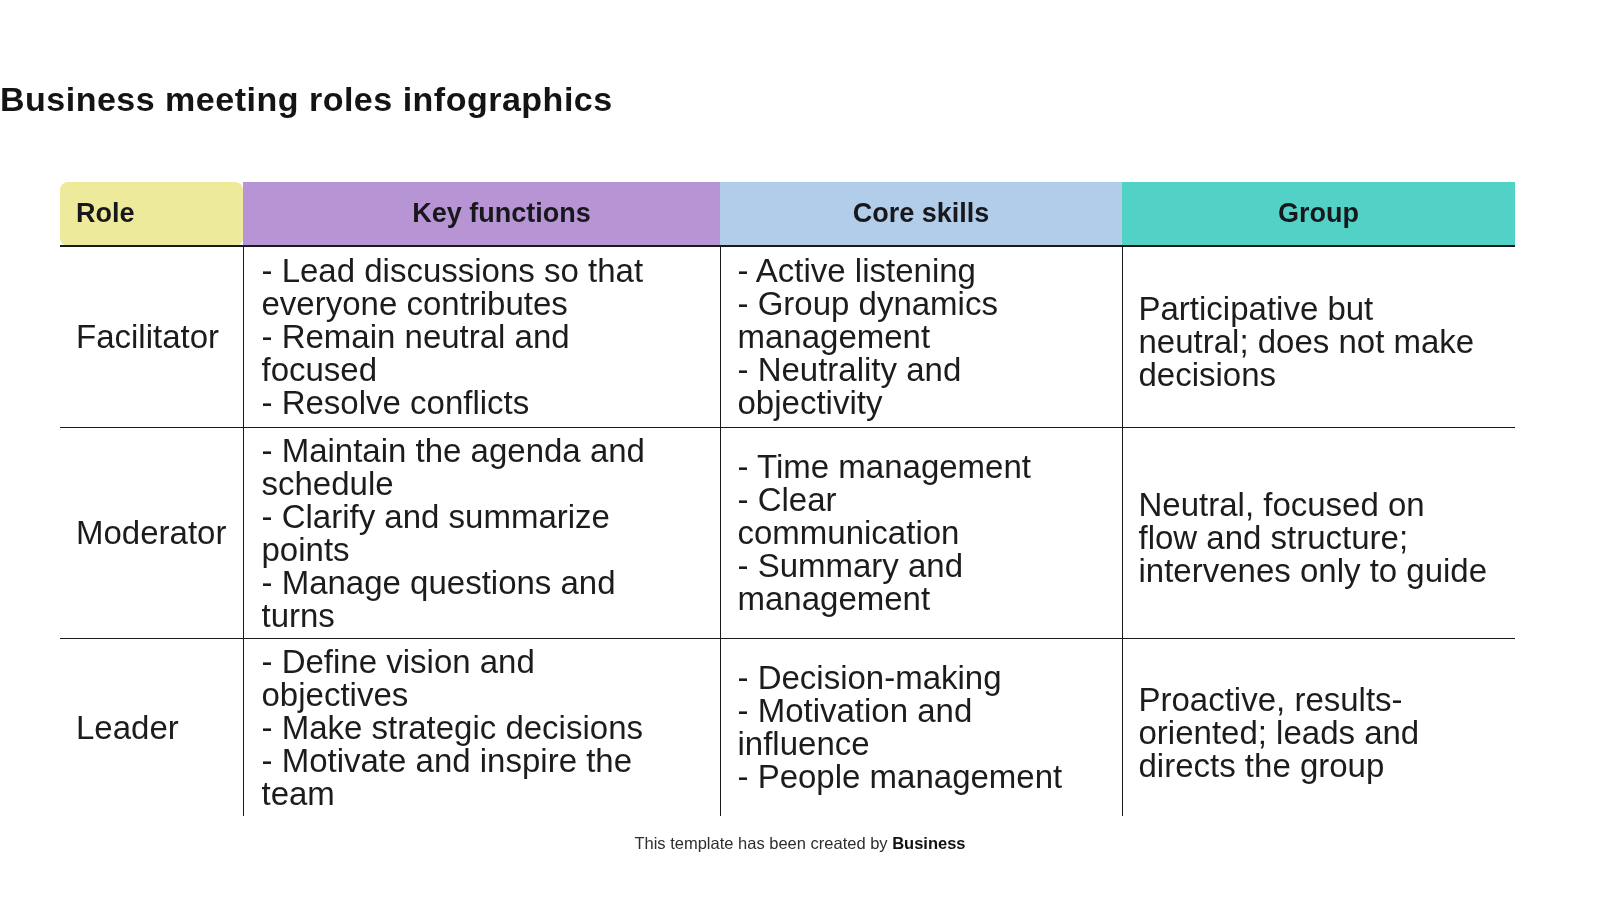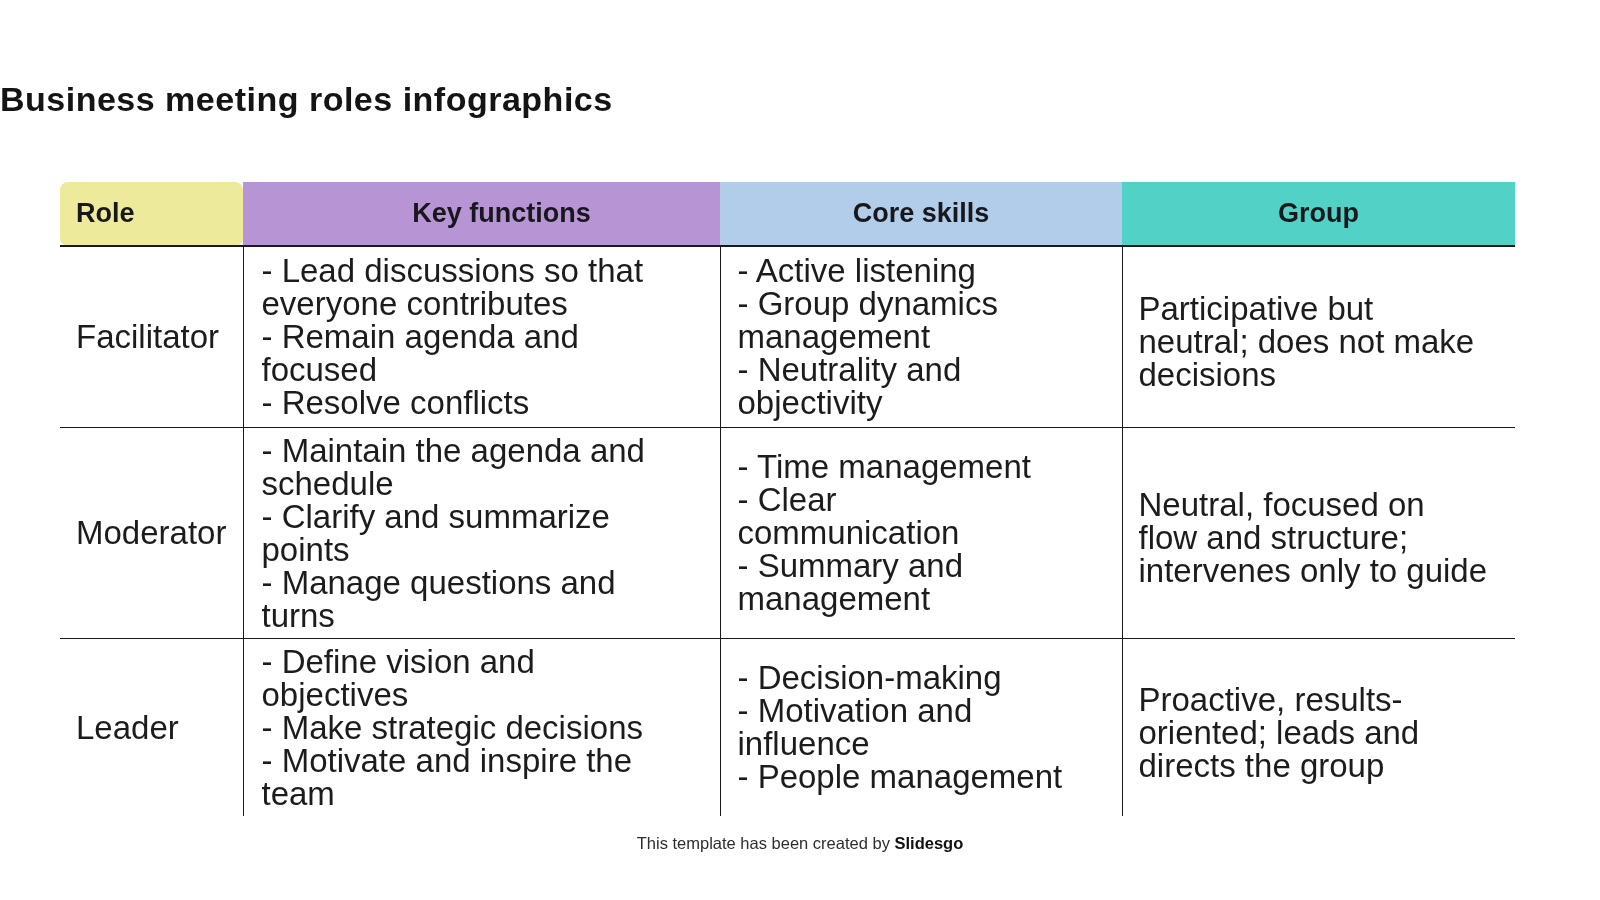--- a/index.html
+++ b/index.html
@@ -91,21 +91,21 @@
         <th style="background-color: rgb(183, 149, 213); padding-left: 40px;">Key functions</th>
         <th style="background-color: rgb(178, 205, 234);">Core skills</th>
         <th style="background-color: rgb(82, 210, 198);">Group</th>
       </tr>
     </thead>
     <tbody>
       <tr class="row-1 has-hsep">
         <td class="role-cell v-sep">Facilitator</td>
         <td class="kf-cell v-sep">
           <div>- Lead discussions so that everyone contributes</div>
-          <div>- Remain agenda and focused</div>
+          <div>- Remain neutral and focused</div>
           <div>- Resolve conflicts</div>
         </td>
         <td class="cs-cell v-sep">
           <div>- Active listening</div>
           <div>- Group dynamics management</div>
           <div>- Neutrality and objectivity</div>
         </td>
         <td class="tone-cell">Participative but neutral; does not make decisions</td>
       </tr>
       <tr class="row-2 has-hsep">
@@ -133,16 +133,16 @@
           <div>- Decision-making</div>
           <div>- Motivation and influence</div>
           <div>- People management</div>
         </td>
         <td class="tone-cell">Proactive, results-oriented; leads and directs the group</td>
       </tr>
     </tbody>
   </table>
 
   <div class="footer">
-    <span>This template has been created by </span><b>Slidesgo</b>
+    <span>This template has been created by </span><b>Business</b>
   </div>
 
 </div>
 
 </body></html>

